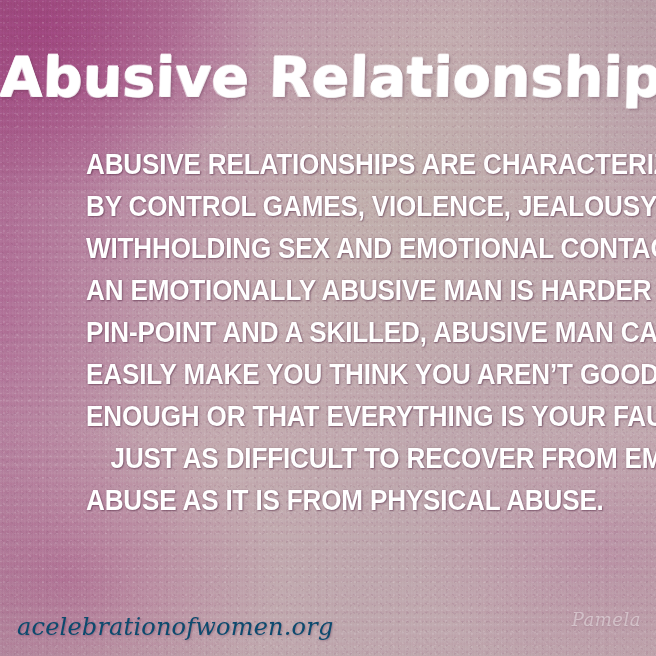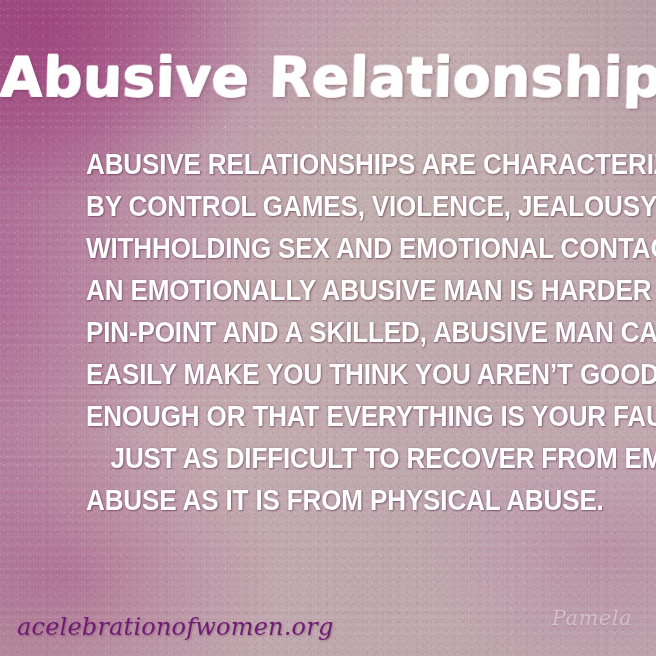--- a/index.html
+++ b/index.html
@@ -146,32 +146,32 @@
   
   #site-url {
     position:absolute;
     left:17px;
     bottom:15px;
     font-family:"DejaVu Serif", serif;
     font-style:italic;
     font-weight:400;
     font-size:24px;
     letter-spacing:0.2px;
-    color:#701a75;
+    color:#0c4a6e;
     text-shadow:1px 1px 2px rgba(86,44,72,0.35);
   }
 
   #signature {
     position:absolute;
-    right:24px;
+    right:15px;
     bottom:26px;
     font-family:"DejaVu Serif", serif;
     font-style:italic;
     font-weight:400;
-    font-size:21px;
+    font-size:18px;
     letter-spacing:0.5px;
     color:rgba(255,255,255,0.42);
     text-shadow:0 1px 2px rgba(120,80,105,0.25);
   }
 </style>
 </head>
 <body>
 
 <div id="poster">
 

